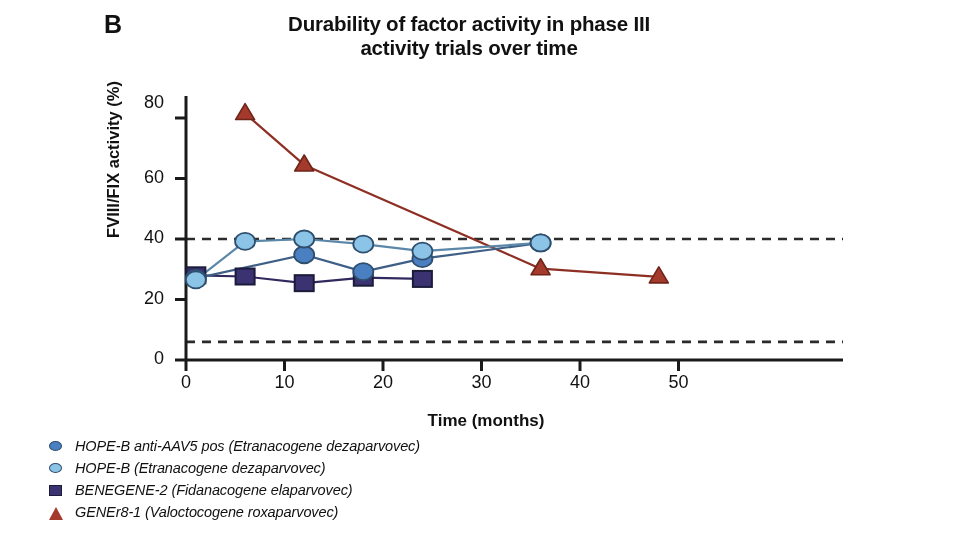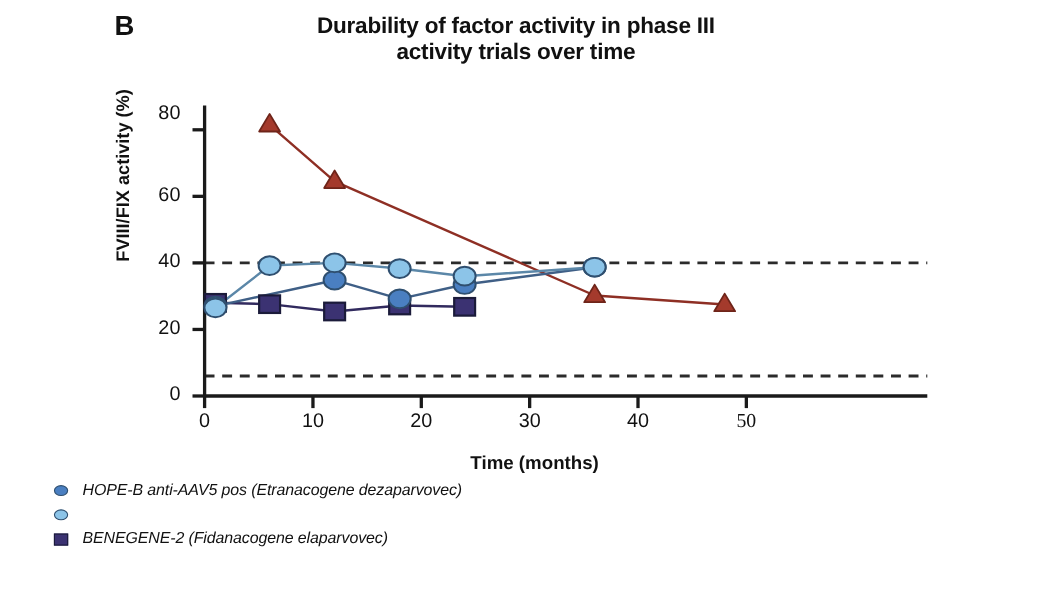--- a/index.html
+++ b/index.html
@@ -224,36 +224,43 @@
   <div class="tick-label y" style="left: 124px; top: 348px;">0</div>
       <div class="tick-label y" style="left: 124px; top: 287.5px;">20</div>
       <div class="tick-label y" style="left: 124px; top: 227px;">40</div>
       <div class="tick-label y" style="left: 124px; top: 166.5px;">60</div>
       <div class="tick-label y" style="left: 124px; top: 92px;">80</div>
       <div class="tick-label x" style="left: 166px; top: 372px;">0</div>
       <div class="tick-label x" style="left: 264.5px; top: 372px;">10</div>
       <div class="tick-label x" style="left: 363px; top: 372px;">20</div>
       <div class="tick-label x" style="left: 461.5px; top: 372px;">30</div>
       <div class="tick-label x" style="left: 560px; top: 372px;">40</div>
-      <div class="tick-label x" style="left: 658.5px; top: 372px; font-family: Liberation Serif, serif;">50</div>
+      <div class="tick-label x" style="left: 658.5px; top: 372px;">50</div>
     </div>
 
   <div id="legend">
       <div class="legend-row">
         <span class="legend-marker">
           <span class="mk-circle" style="background: rgb(74, 127, 193);"></span>
         </span>
         <span class="legend-label">HOPE-B anti-AAV5 pos (Etranacogene dezaparvovec)</span>
       </div>
       <div class="legend-row">
         <span class="legend-marker">
           <span class="mk-circle" style="background: rgb(140, 196, 232);"></span>
         </span>
+        <span class="legend-label">HOPE-B (Etranacogene dezaparvovec)</span>
       </div>
       <div class="legend-row">
         <span class="legend-marker">
           <span class="mk-square" style="background: rgb(59, 50, 114);"></span>
         </span>
         <span class="legend-label">BENEGENE-2 (Fidanacogene elaparvovec)</span>
       </div>
+      <div class="legend-row">
+        <span class="legend-marker">
+          <span class="mk-tri" style="border-bottom: 13px solid rgb(164, 58, 44);"></span>
+        </span>
+        <span class="legend-label">GENEr8-1 (Valoctocogene roxaparvovec)</span>
+      </div>
     </div>
 
 </div>
 
 </body></html>

